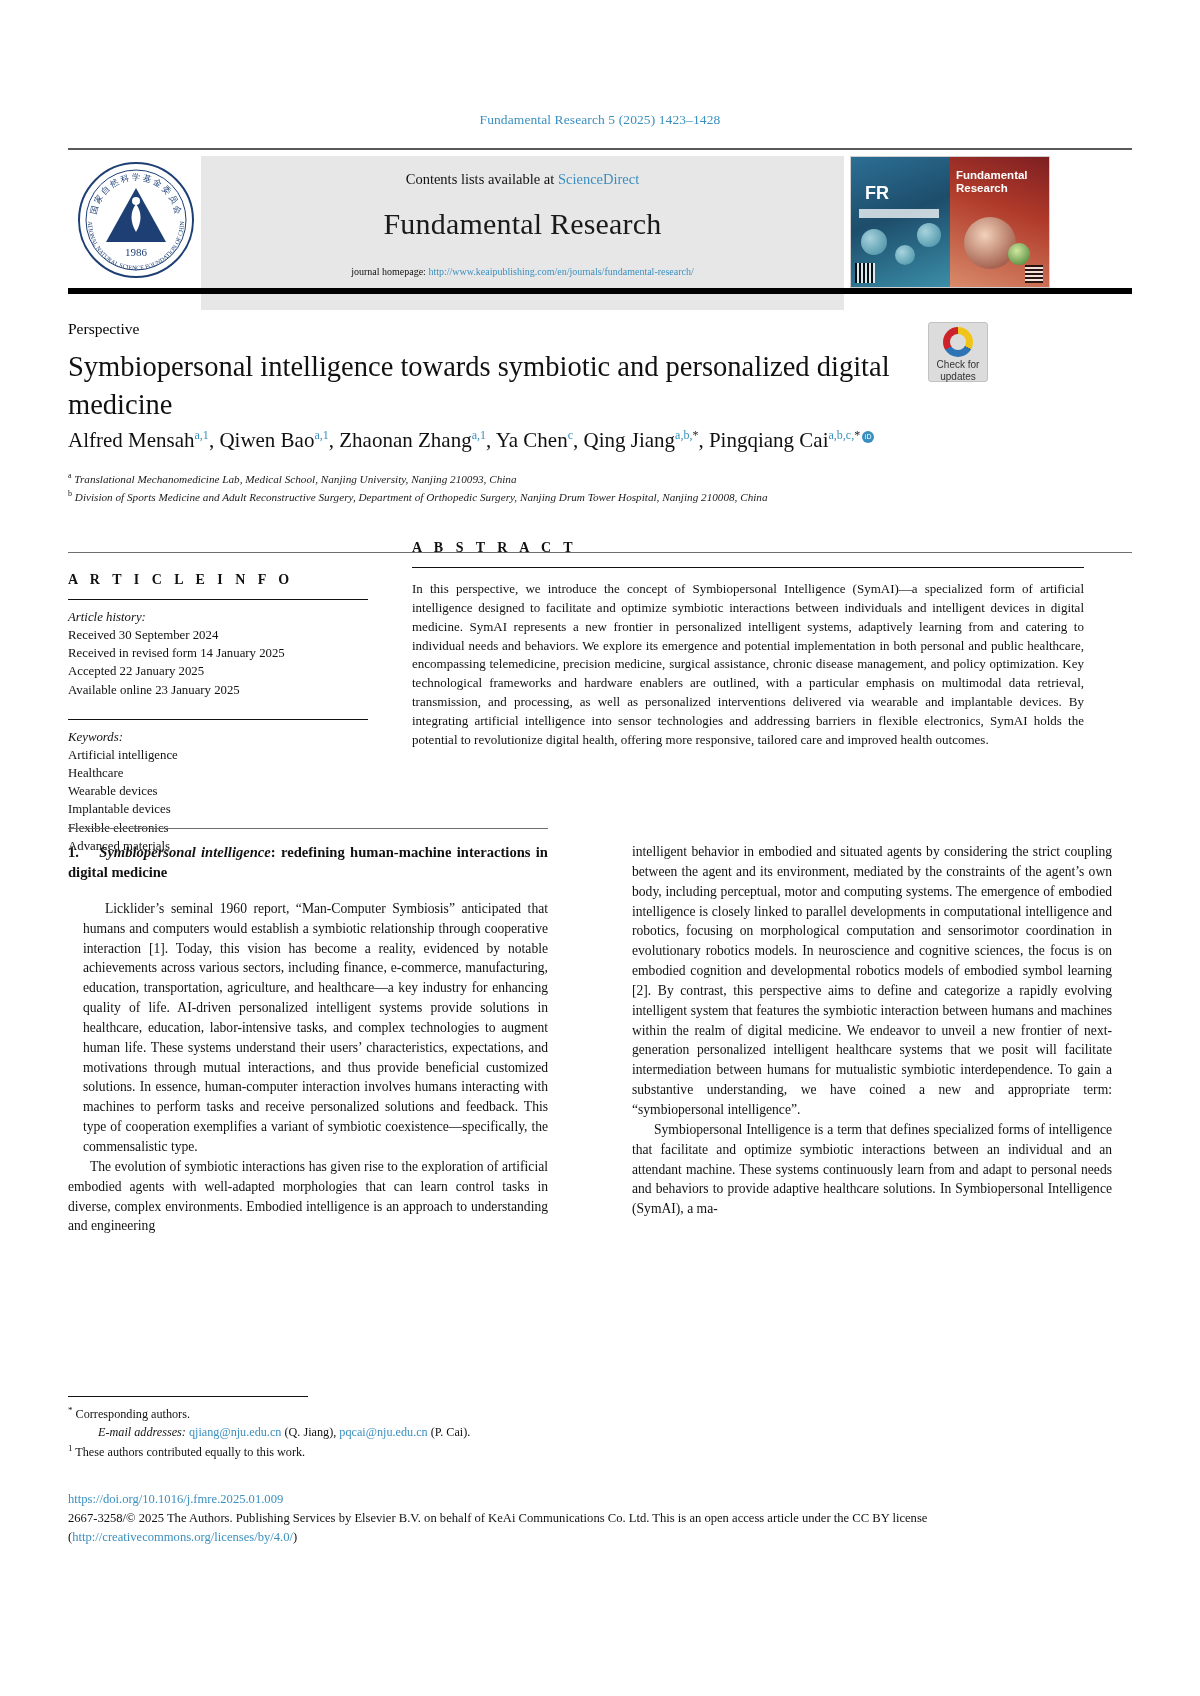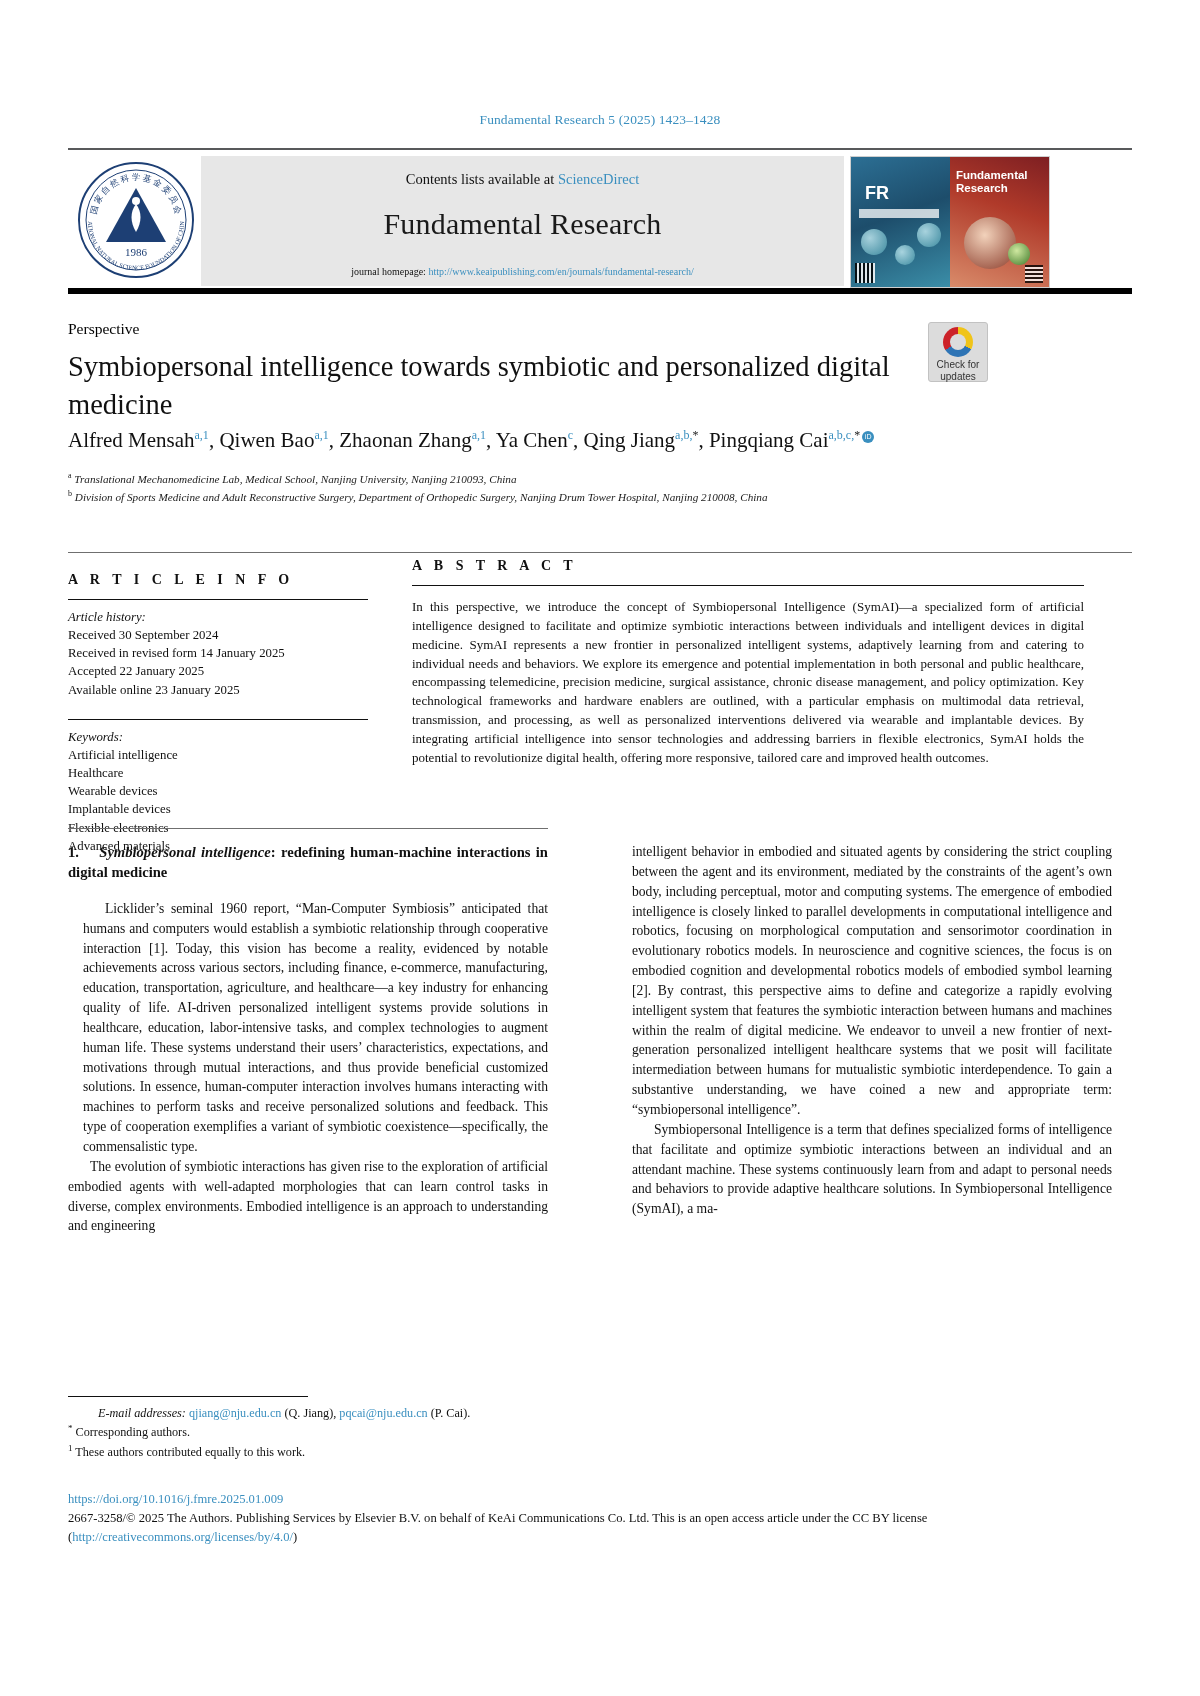--- a/index.html
+++ b/index.html
@@ -63,21 +63,21 @@
     top: 12px;
     left: 8px;
     width: 120px;
     height: 120px;
   }
   .center-band {
     position: absolute;
     top: 8px;
     left: 133px;
     width: 643px;
-    height: 130px;
+    height: 154px;
     background: #e7e7e7;
     text-align: center;
   }
   .contents-line {
     font-size: 14.5px;
     padding-top: 15px;
     color: #111;
   }
   .journal-name {
     font-size: 30px;
@@ -203,21 +203,21 @@
     background: #6f6f6f;
   }
   .infobox {
     position: absolute;
     top: 558px;
     left: 68px;
     width: 300px;
   }
   .abstractbox {
     position: absolute;
-    top: 544px;
+    top: 526px;
     left: 412px;
     width: 672px;
   }
   .sec-head {
     font-size: 14px;
     letter-spacing: 4.5px;
     font-weight: bold;
     color: #111;
     padding-top: 14px;
   }
@@ -480,32 +480,32 @@
     <p>The evolution of symbiotic interactions has given rise to the exploration of artificial embodied agents with well-adapted morphologies that can learn control tasks in diverse, complex environments. Embodied intelligence is an approach to understanding and engineering</p>
   </div>
 
   <div class="col col-right">
     <p style="text-indent:0;">intelligent behavior in embodied and situated agents by considering the strict coupling between the agent and its environment, mediated by the constraints of the agent’s own body, including perceptual, motor and computing systems. The emergence of embodied intelligence is closely linked to parallel developments in computational intelligence and robotics, focusing on morphological computation and sensorimotor coordination in evolutionary robotics models. In neuroscience and cognitive sciences, the focus is on embodied cognition and developmental robotics models of embodied symbol learning [2]. By contrast, this perspective aims to define and categorize a rapidly evolving intelligent system that features the symbiotic interaction between humans and machines within the realm of digital medicine. We endeavor to unveil a new frontier of next-generation personalized intelligent healthcare systems that we posit will facilitate intermediation between humans for mutualistic symbiotic interdependence. To gain a substantive understanding, we have coined a new and appropriate term: “symbiopersonal intelligence”.</p>
     <p>Symbiopersonal Intelligence is a term that defines specialized forms of intelligence that facilitate and optimize symbiotic interactions between an individual and an attendant machine. These systems continuously learn from and adapt to personal needs and behaviors to provide adaptive healthcare solutions. In Symbiopersonal Intelligence (SymAI), a ma-</p>
   </div>
 
   <div class="foot-rule"></div>
   <div class="footnotes">
+    <div class="fn">
+      <sup>*</sup>
+      <span>Corresponding authors.</span>
+    </div>
     <div class="fn" style="padding-left:30px;text-indent:0;">
       <span class="em-label">E-mail addresses:</span>
       <a class="lnk" href="#">qjiang@nju.edu.cn</a>
       <span>(Q. Jiang),</span>
       <a class="lnk" href="#">pqcai@nju.edu.cn</a>
       <span>(P. Cai).</span>
     </div>
     <div class="fn">
-      <sup>*</sup>
-      <span>Corresponding authors.</span>
-    </div>
-    <div class="fn">
       <sup>1</sup>
       <span>These authors contributed equally to this work.</span>
     </div>
   </div>
 
   <div class="license">
     <a class="doi lnk" href="#">https://doi.org/10.1016/j.fmre.2025.01.009</a>
     <div>
       <span>2667-3258/© 2025 The Authors. Publishing Services by Elsevier B.V. on behalf of KeAi Communications Co. Ltd. This is an open access article under the CC BY license (</span><a class="lnk" href="#">http://creativecommons.org/licenses/by/4.0/</a><span>)</span>
     </div>

